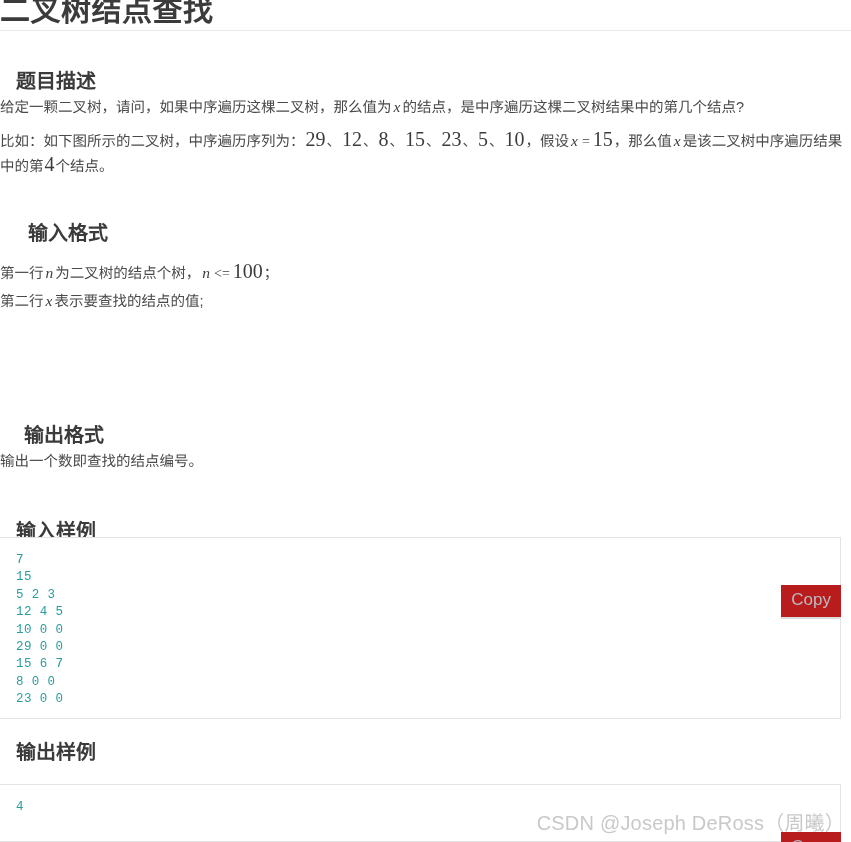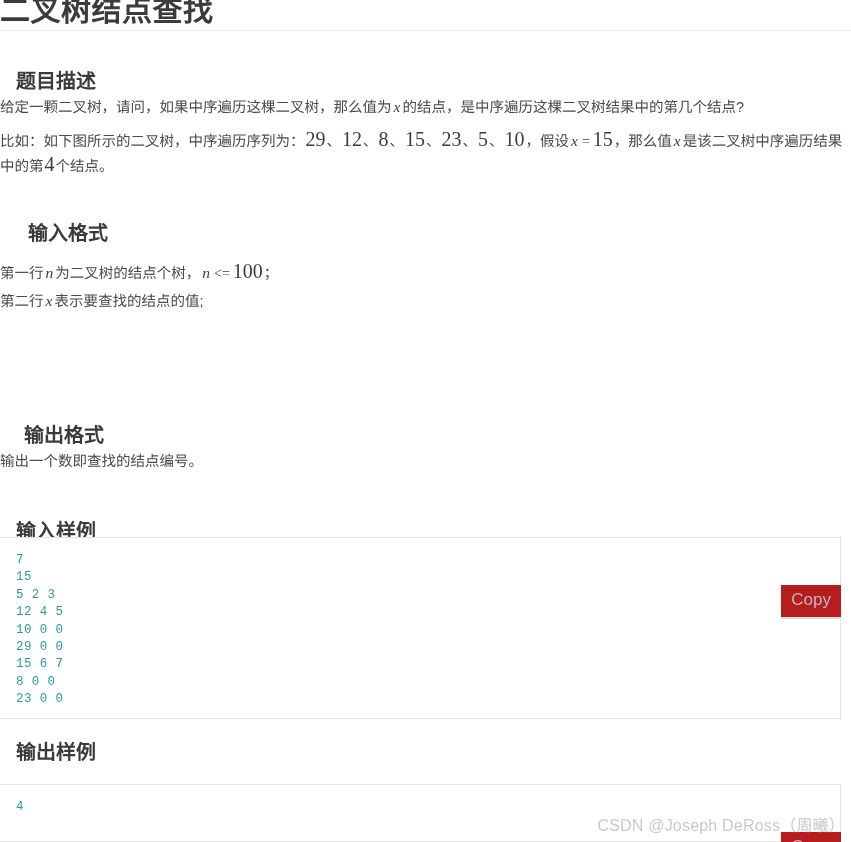--- a/index.html
+++ b/index.html
@@ -120,21 +120,21 @@
     border-bottom: 2px solid #dcdcdc;
     margin-top: 48px;
   }
 
   
   .watermark {
     position: absolute;
     right: 6px;
     bottom: 6px;
     font-family: "Liberation Sans", "DejaVu Sans", sans-serif;
-    font-size: 16px;
+    font-size: 20px;
     color: #c9c9c9;
     white-space: nowrap;
     letter-spacing: 0.2px;
     pointer-events: none;
   }
 </style>
 </head>
 <body>
 
 <div class="page">

